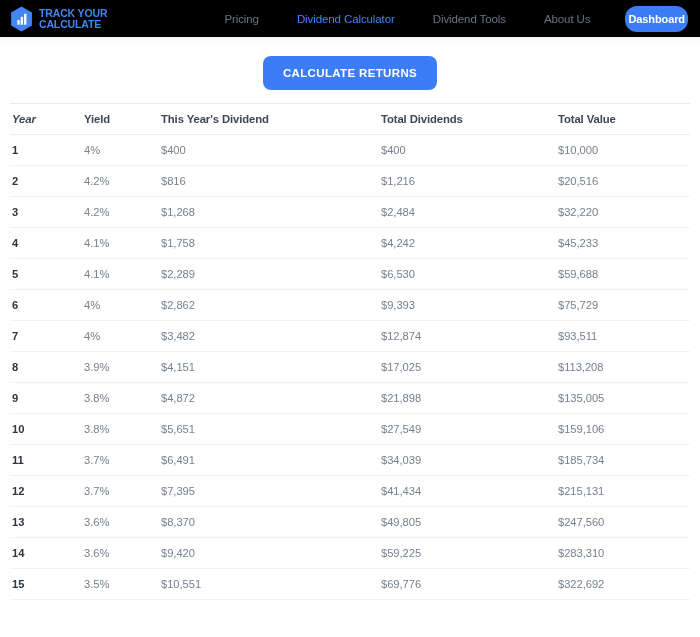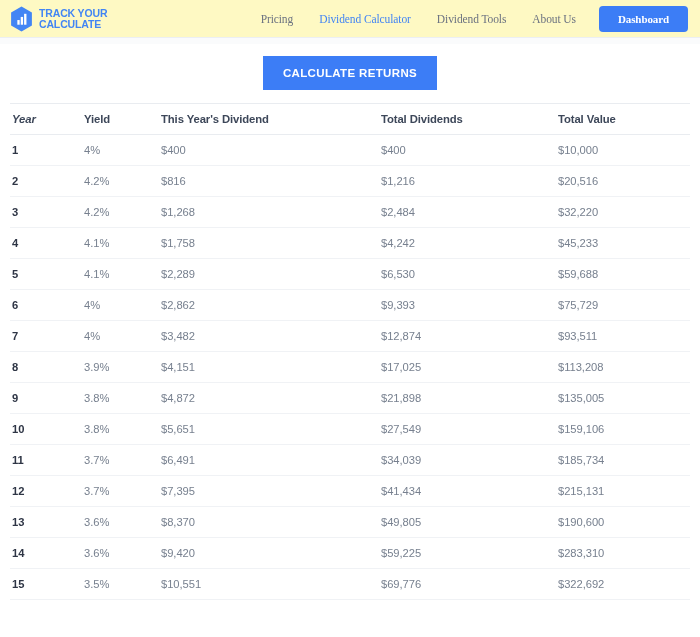--- a/index.html
+++ b/index.html
@@ -12,21 +12,21 @@
     background: #ffffff;
     font-family: "Liberation Sans", sans-serif;
     -webkit-font-smoothing: antialiased;
     overflow: hidden;
   }
 
   
   .site-header {
     height: 38px;
     box-sizing: border-box;
-    background: #fef9c3;
+    background: #000000;
     border-bottom: 1px solid #eceff3;
     display: flex;
     align-items: center;
     padding: 0 12px 0 10px;
     position: relative;
   }
   .brand {
     display: flex;
     align-items: center;
     gap: 6px;
@@ -48,42 +48,41 @@
     font-weight: bold;
     color: #4285f4;
     letter-spacing: -0.15px;
     white-space: nowrap;
   }
 
   .nav {
     margin-left: auto;
     display: flex;
     align-items: center;
-    gap: 4px;
-    font-family: Liberation Serif, serif;
+    gap: 16px;
   }
   .nav-link {
     font-size: 11.5px;
     color: #6b7280;
     text-decoration: none;
     padding: 0 11px;
     white-space: nowrap;
     letter-spacing: -0.1px;
   }
   .nav-link.active {
     color: #4285f4;
   }
   .nav-cta {
     margin-left: 8px;
     background: #3c7df6;
     color: #ffffff;
     font-size: 11px;
     font-weight: bold;
-    border-radius: 4px;
-    padding: 7px 19px;
+    border-radius: 12px;
+    padding: 7px 3px;
     text-decoration: none;
     white-space: nowrap;
     letter-spacing: -0.1px;
   }
 
   
   .page {
     background: #ffffff;
     padding: 0 10px;
   }
@@ -94,21 +93,21 @@
 
   .cta-row {
     display: flex;
     justify-content: center;
     padding: 12px 0 0 0;
   }
   .calc-button {
     background: #3c7df6;
     color: #ffffff;
     border: none;
-    border-radius: 0;
+    border-radius: 8px;
     font-family: "Liberation Sans", sans-serif;
     font-size: 11.5px;
     font-weight: bold;
     letter-spacing: 0.35px;
     padding: 11px 20px;
     cursor: pointer;
   }
 
   .summary {
     margin: 20px 2px 0 2px;
@@ -293,21 +292,21 @@
           <td class="col-yield">3.7%</td>
           <td class="col-tyd">$7,395</td>
           <td class="col-td">$41,434</td>
           <td class="col-tv">$215,131</td>
         </tr>
         <tr>
           <td class="col-year year-cell">13</td>
           <td class="col-yield">3.6%</td>
           <td class="col-tyd">$8,370</td>
           <td class="col-td">$49,805</td>
-          <td class="col-tv">$190,600</td>
+          <td class="col-tv">$247,560</td>
         </tr>
         <tr>
           <td class="col-year year-cell">14</td>
           <td class="col-yield">3.6%</td>
           <td class="col-tyd">$9,420</td>
           <td class="col-td">$59,225</td>
           <td class="col-tv">$283,310</td>
         </tr>
         <tr>
           <td class="col-year year-cell">15</td>

